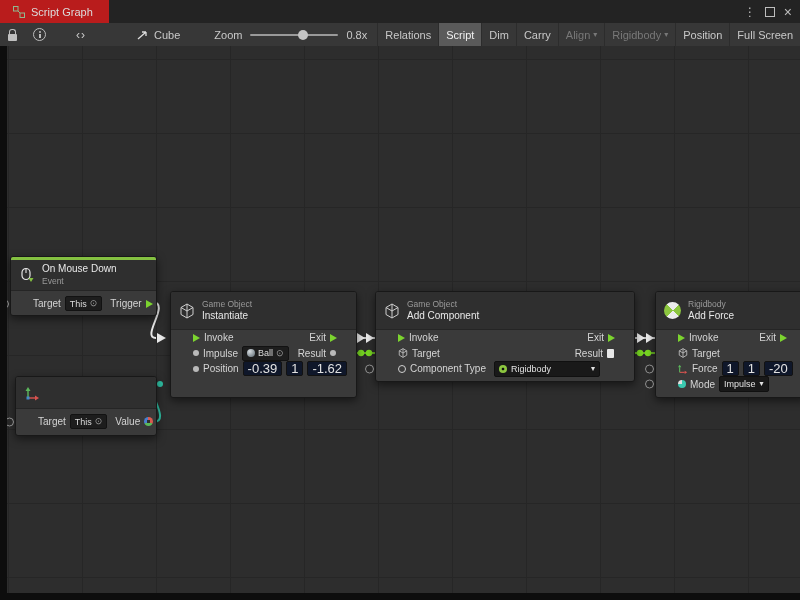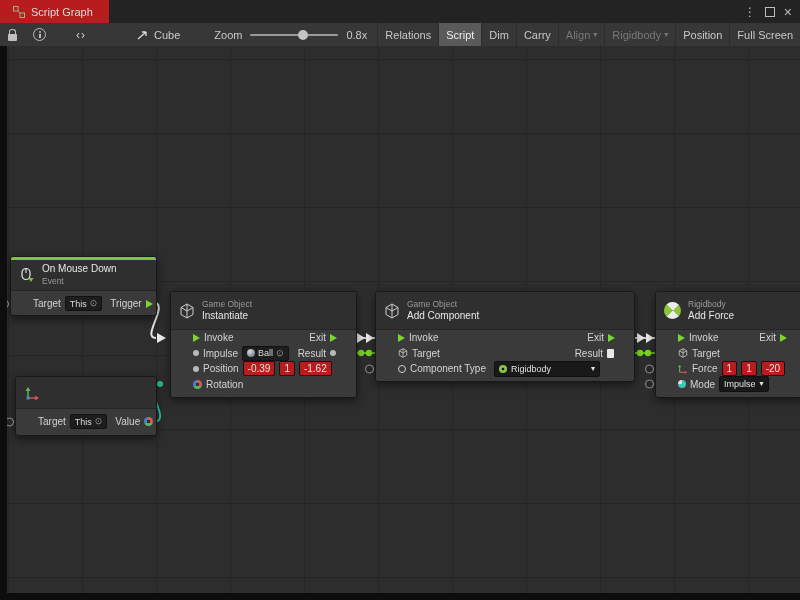--- a/index.html
+++ b/index.html
@@ -63,22 +63,22 @@
                    conic-gradient(#d95b50 0 120deg,#59b959 120deg 240deg,#4a7fd0 240deg 360deg);}
   .doc{width:7px;height:9px;background:#e8e8e8;border-radius:1px;flex:none;}
   .ball{width:8px;height:8px;border-radius:50%;background:radial-gradient(circle at 35% 30%,#d7dde1,#78838a 75%);flex:none;}
   .gear{width:8px;height:8px;border-radius:50%;background:radial-gradient(circle,#0f0f0f 0 1.5px,#8cc63f 1.6px);flex:none;}
   .modeic{width:8px;height:8px;border-radius:50%;background:conic-gradient(#3ac9b0 0 270deg,#e0e0e0 270deg 360deg);flex:none;}
   .rb-ic{width:17px;height:17px;border-radius:50%;flex:none;
          background:conic-gradient(from 45deg,#8cc63f 0 90deg,#ececec 90deg 180deg,#8cc63f 180deg 270deg,#ececec 270deg 360deg);}
   .chip{display:inline-flex;align-items:center;gap:3px;background:#1d1d1d;border:1px solid #121212;
         border-radius:2px;padding:0 4px;height:13px;font-size:9px;color:#dcdcdc;cursor:pointer;}
   .picker{color:#9a9a9a;font-size:9px;line-height:1;}
-  .numchip{background:#b91c1c;border:1px solid #121212;border-radius:2px;padding:0 4px;height:13px;
-           display:inline-flex;align-items:center;font-size:10px;color:#e2e2e2;cursor:text;}
+  .numchip{background:#0f172a;border:1px solid #121212;border-radius:2px;padding:0 4px;height:13px;
+           display:inline-flex;align-items:center;font-size:13px;color:#e2e2e2;cursor:text;}
   .dd{display:inline-flex;align-items:center;gap:4px;background:#191919;border:1px solid #101010;
       border-radius:2px;padding:0 4px;height:14px;font-size:9px;color:#e2e2e2;cursor:pointer;}
   .nicon{flex:none;display:flex;align-items:center;justify-content:center;}
 </style>
 </head>
 <body>
 
 <div class="window">
 
   <div class="titlebar">
@@ -255,24 +255,20 @@
         <span>Result</span>
         <span class="dot" style="margin-right:-2px;"></span>
       </div>
       <div class="nrow">
         <span class="dot"></span>
         <span>Position</span>
         <span class="numchip">-0.39</span>
         <span class="numchip">1</span>
         <span class="numchip">-1.62</span>
       </div>
-      <div class="nrow">
-        <span class="quat"></span>
-        <span>Rotation</span>
-      </div>
     </div>
 
     <div class="node" style="left:375px;top:245px;width:258px;height:89px;">
       <div class="nhead" style="height:29px;">
         <span class="nicon">
           <svg width="16" height="16" viewBox="0 0 16 16">
               <path d="M8 1 L14 4.5 V11.5 L8 15 L2 11.5 V4.5 Z M8 1 V8 M2 4.5 L8 8 L14 4.5 M8 15 V8" stroke="#cfcfcf" stroke-width="1" fill="none"></path>
             </svg>
         </span>
         <div>

